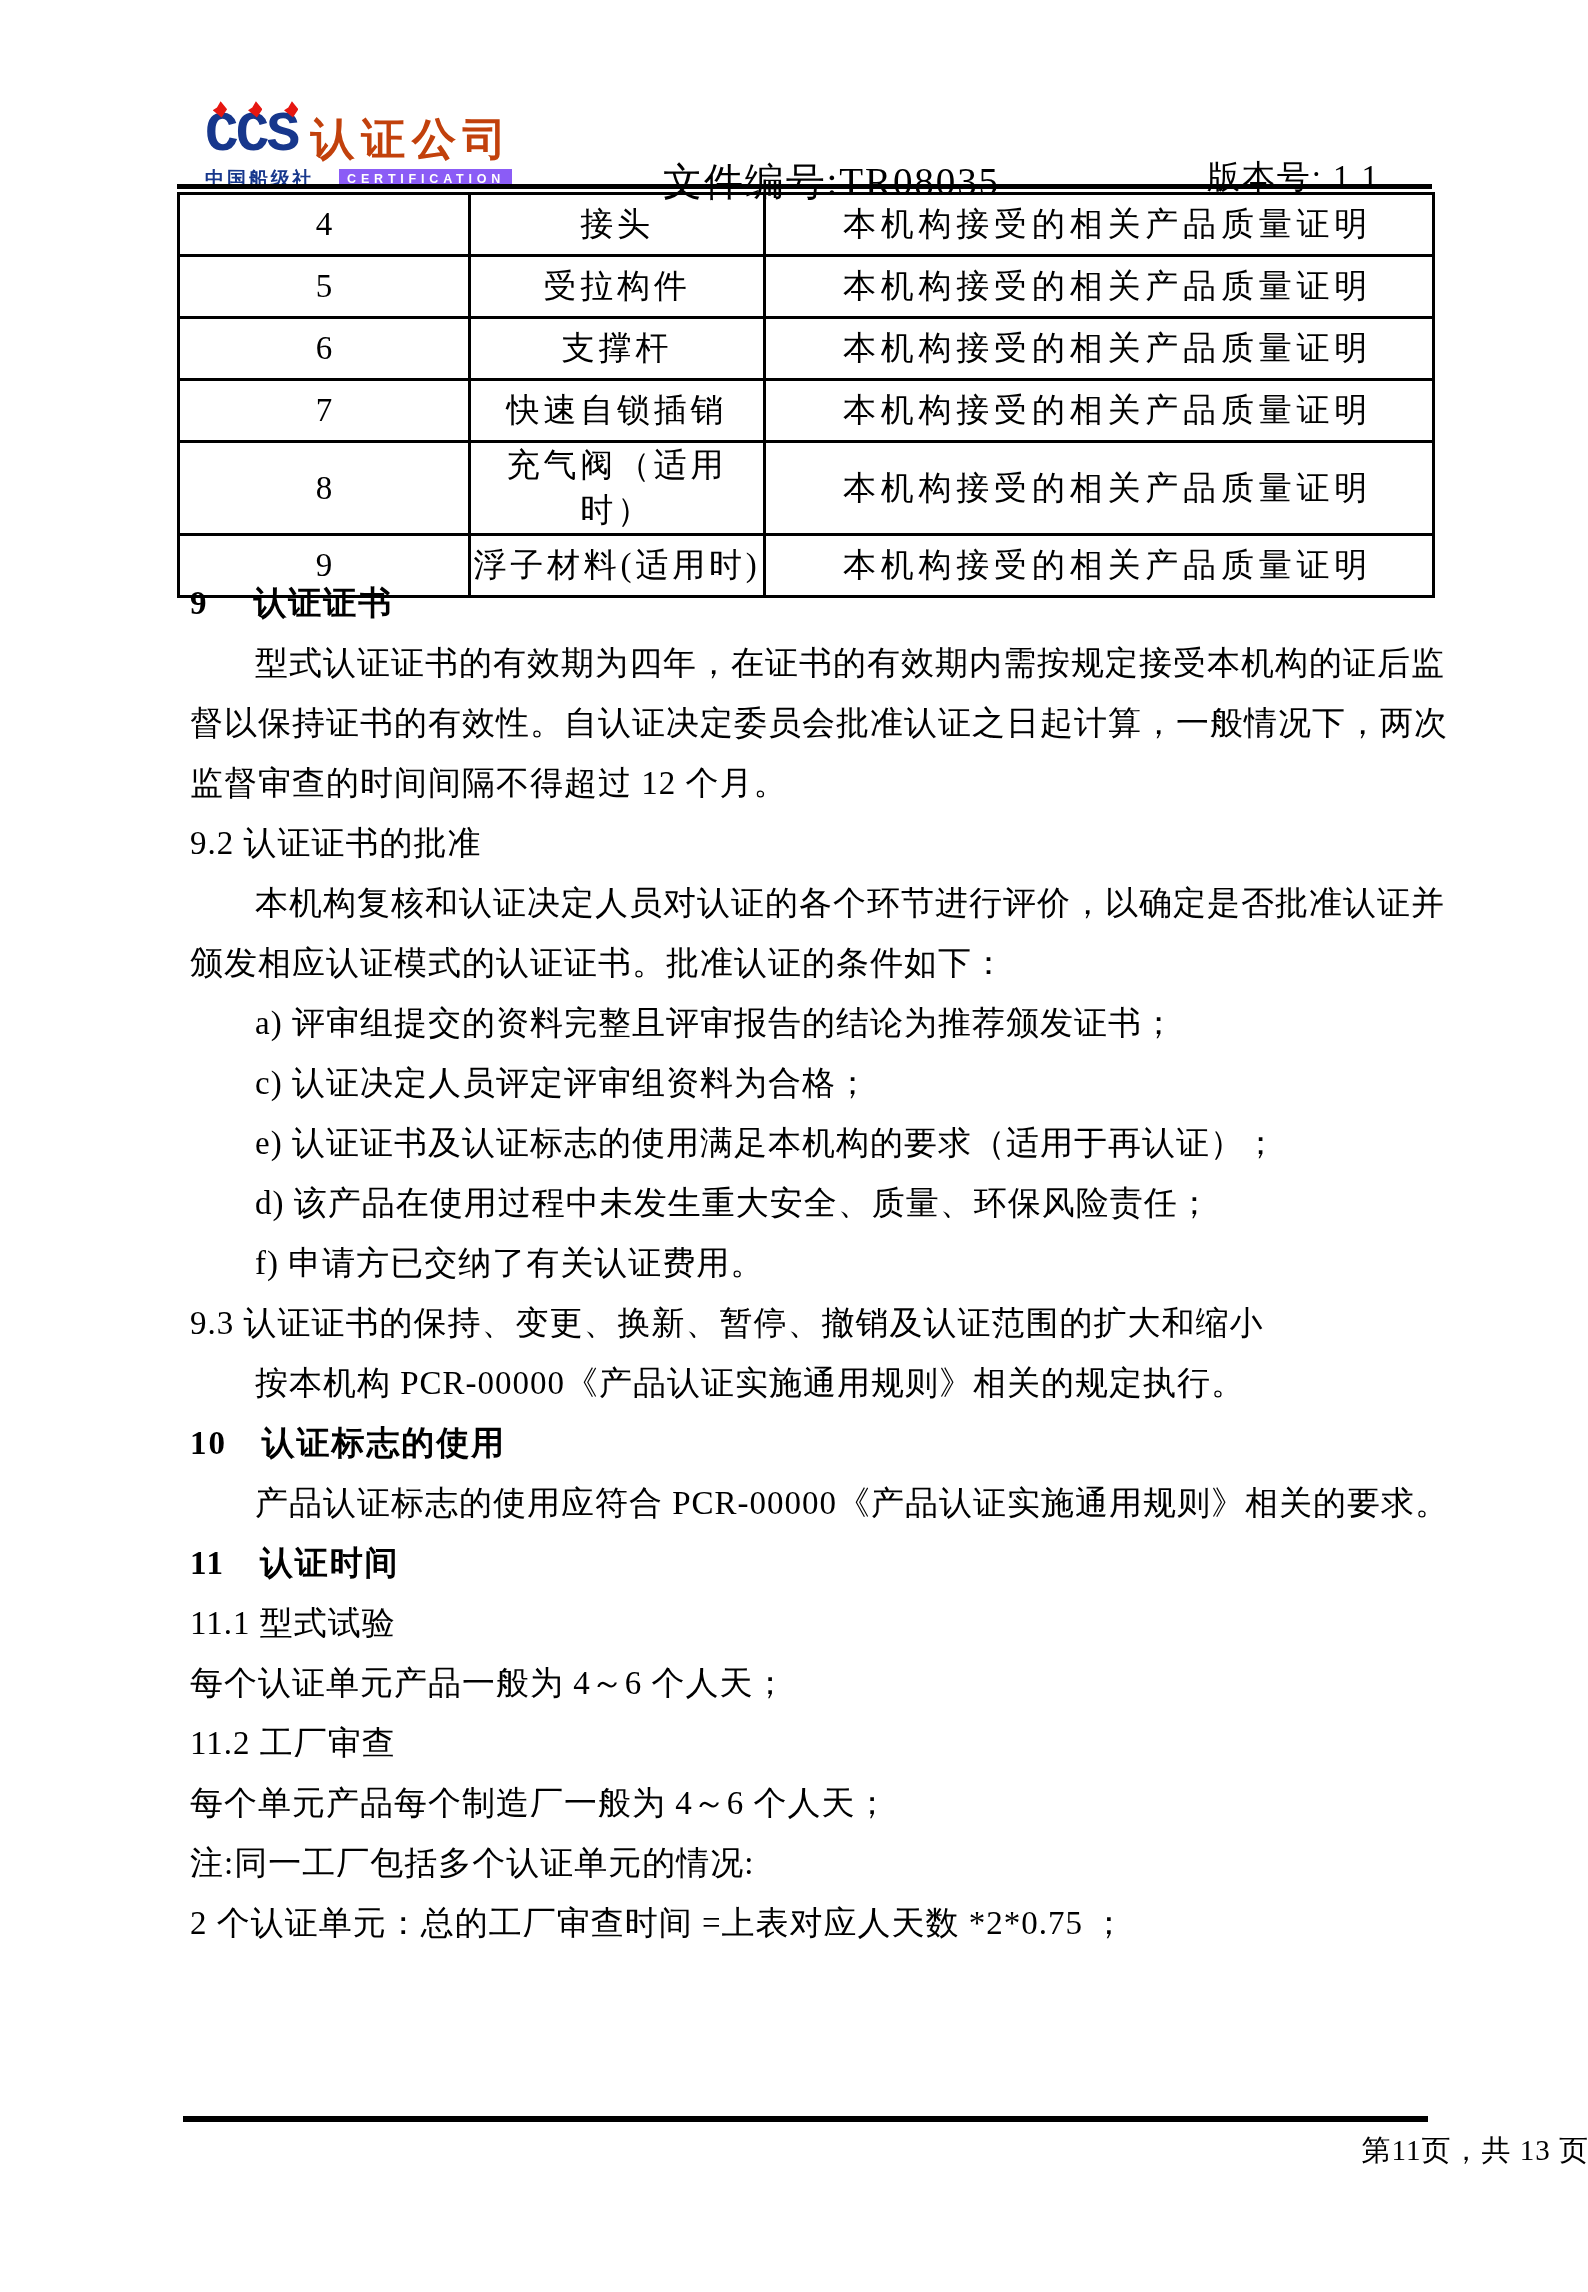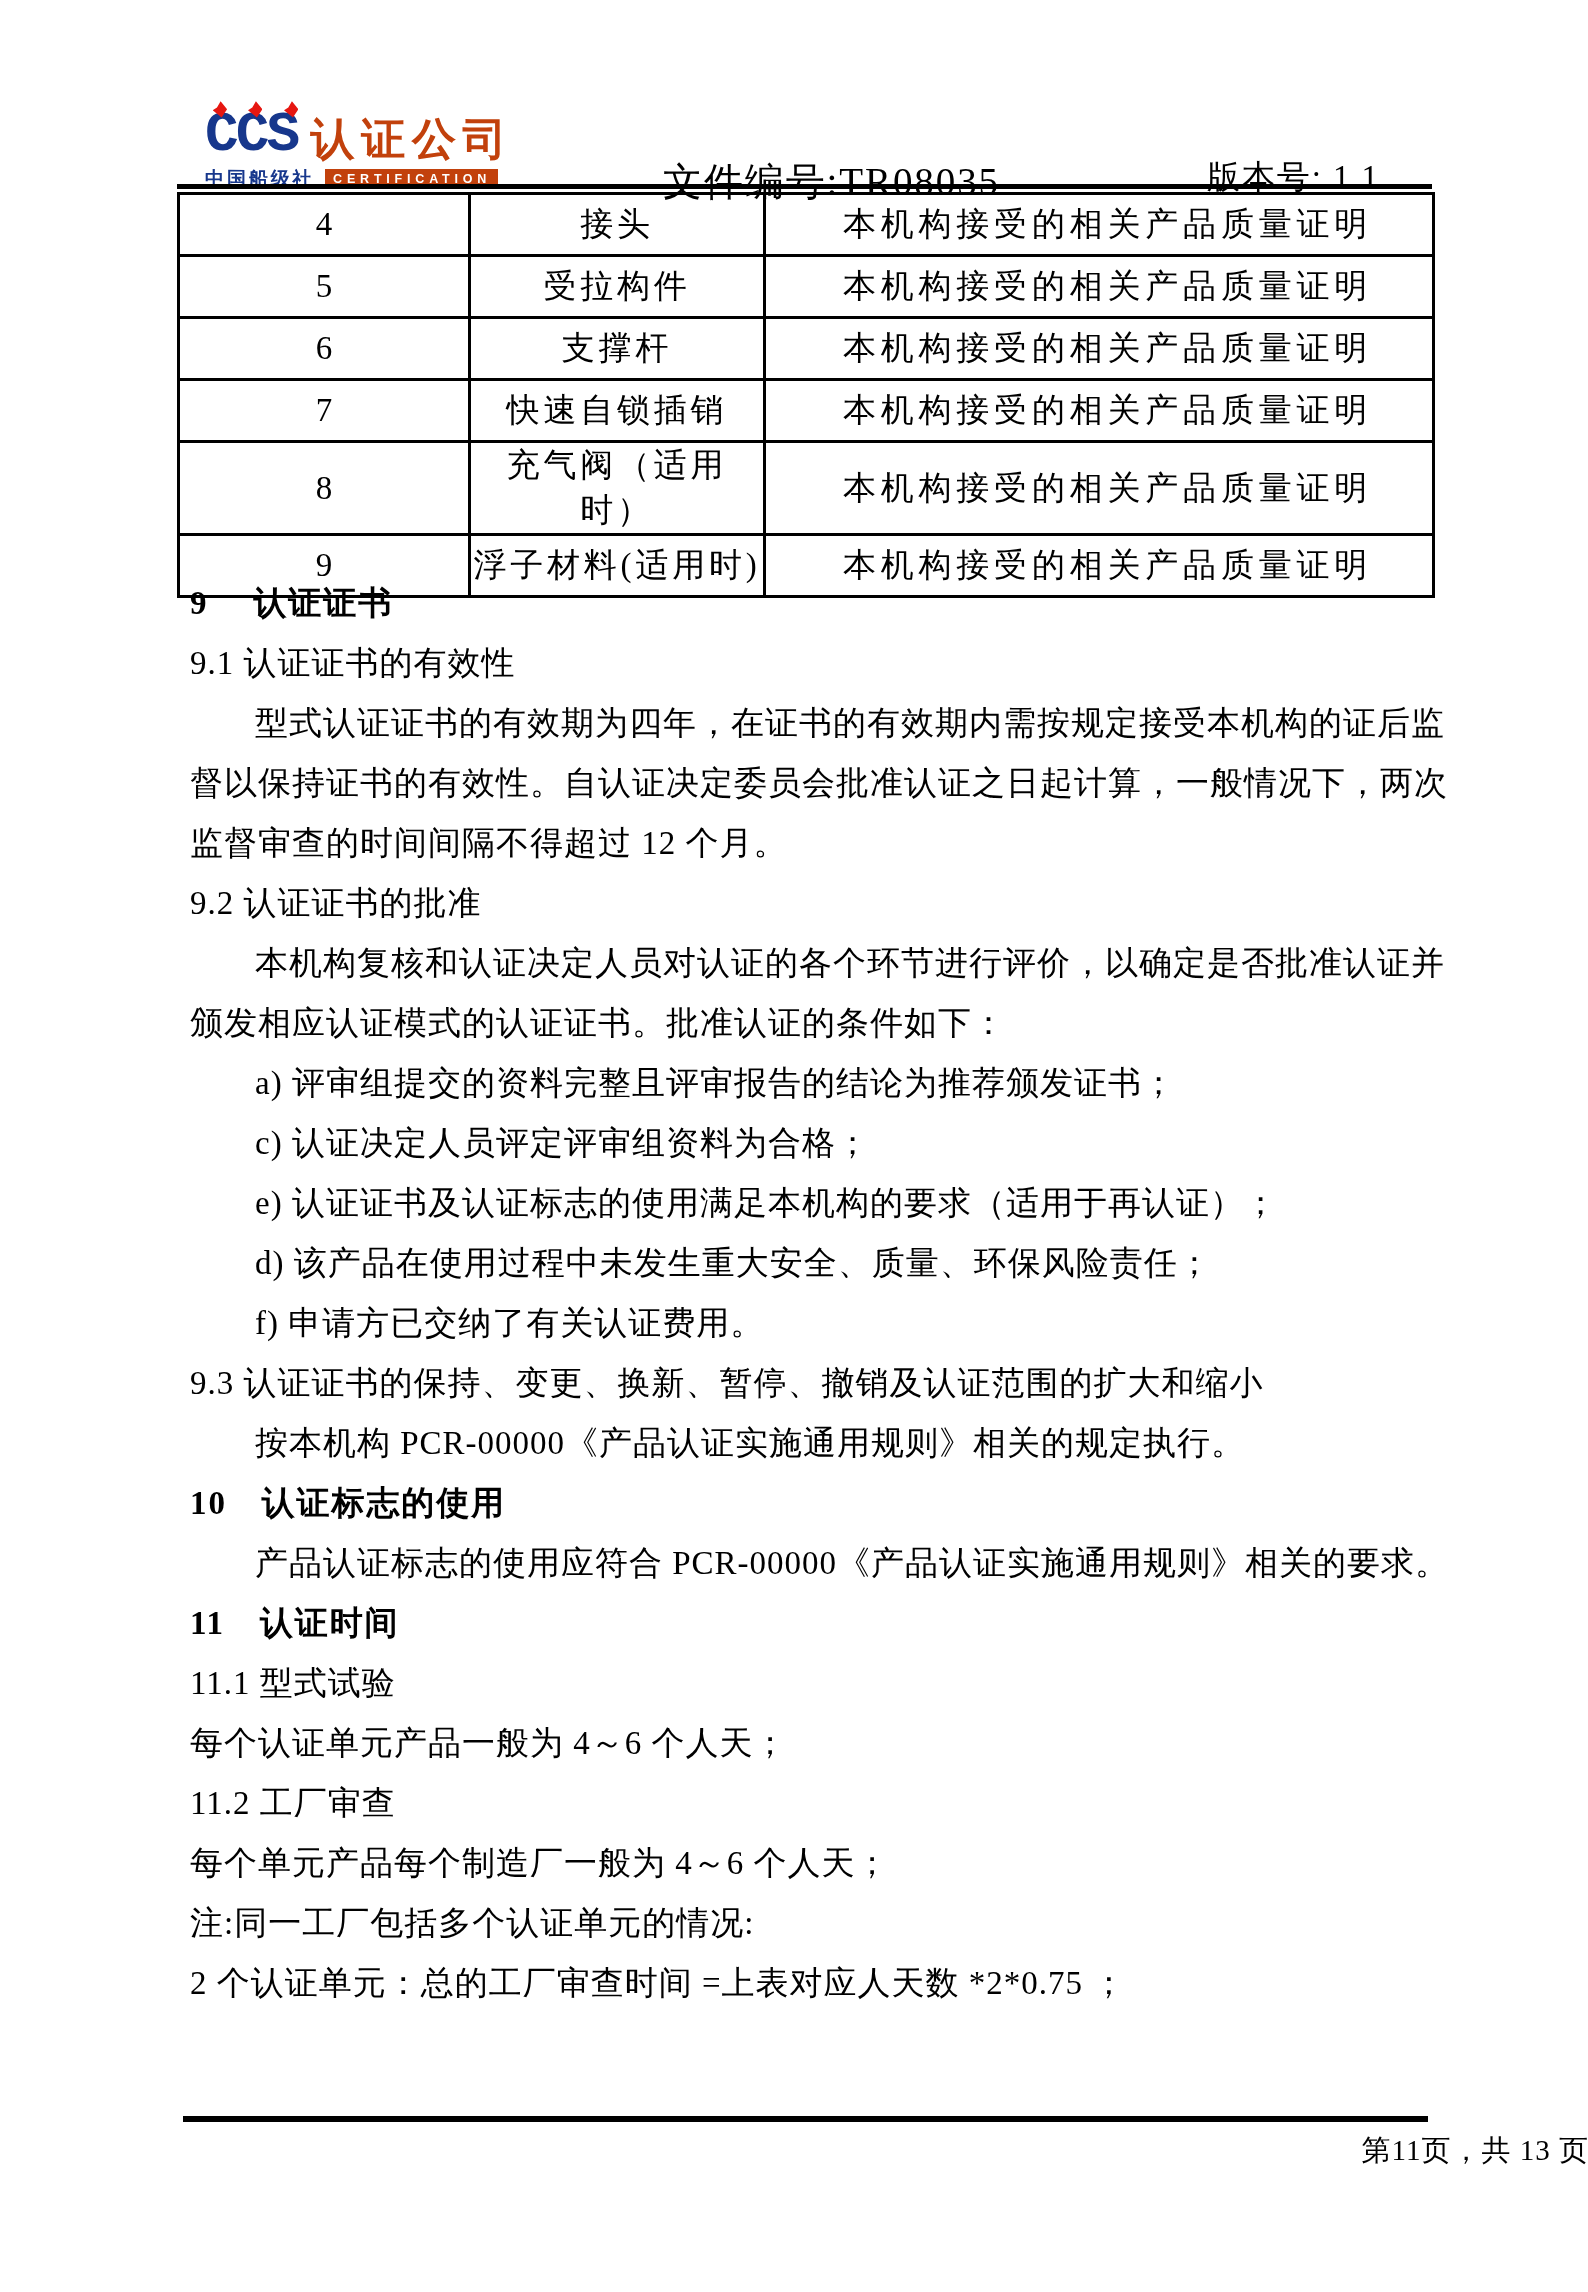--- a/index.html
+++ b/index.html
@@ -45,27 +45,27 @@
   }
   .logo-bottom { display: flex; align-items: center; margin-top: 3.8px; }
   .org-cn {
     font-size: 19px;
     font-weight: bold;
     color: #17378c;
     letter-spacing: 2.9px;
   }
   .cert-bar {
     font-family: "Liberation Sans", sans-serif;
-    background: #c2410c;
+    background: #8b5cf6;
     color: #ffffff;
     font-size: 12.5px;
     font-weight: bold;
     letter-spacing: 4.8px;
     padding: 2.9px 6.7px 2.9px 8.6px;
-    margin-left: 10px;
+    margin-left: 24px;
   }
   .doc-number {
     position: absolute; left: 663px; top: 155px;
     font-size: 39px; letter-spacing: 1.9px;
   }
   .version {
     position: absolute; left: 1207px; top: 155px;
     font-size: 33px; letter-spacing: 1.9px;
   }
   .header-rule {
@@ -189,21 +189,20 @@
           <td class="item">浮子材料(适用时)</td>
           <td class="cert">本机构接受的相关产品质量证明</td>
         </tr>
       </tbody>
   </table>
 
   <div class="body-text">
 
       <div class="line bold">9　 认证证书</div>
 
-      <div class="line">9.1 认证证书的有效性</div>
 
       <div class="line indent">型式认证证书的有效期为四年，在证书的有效期内需按规定接受本机构的证后监</div>
 
       <div class="line">督以保持证书的有效性。自认证决定委员会批准认证之日起计算，一般情况下，两次</div>
 
       <div class="line">监督审查的时间间隔不得超过 12 个月。</div>
 
       <div class="line">9.2 认证证书的批准</div>
 
       <div class="line indent">本机构复核和认证决定人员对认证的各个环节进行评价，以确定是否批准认证并</div>

